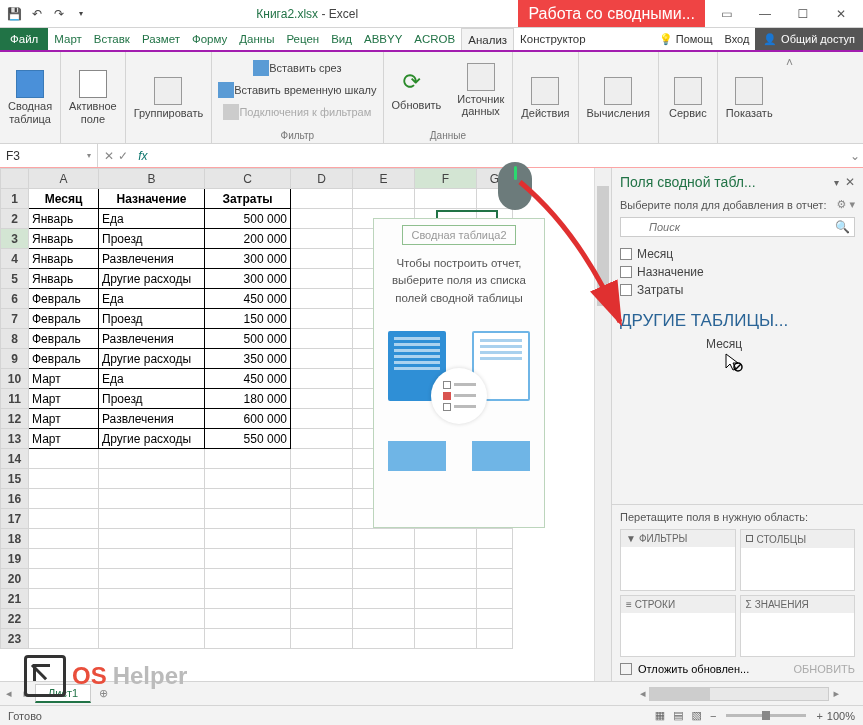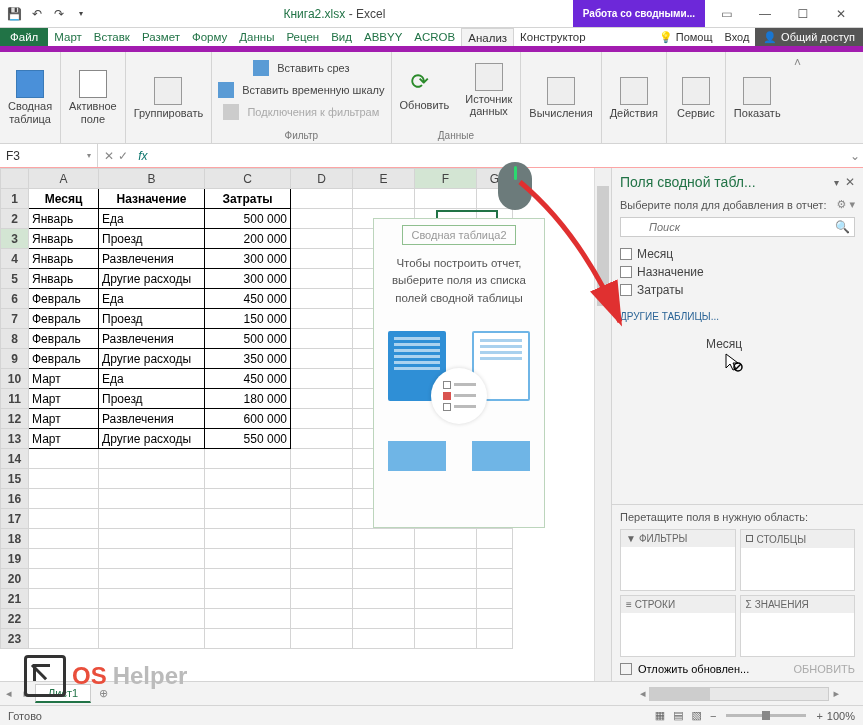--- a/index.html
+++ b/index.html
@@ -4,42 +4,42 @@
 <style>
 * { box-sizing: border-box; margin: 0; padding: 0; font-family: "Segoe UI", Tahoma, sans-serif; }
 body { width: 863px; height: 725px; background: #fff; overflow: hidden; position: relative; font-size: 12px; }
 
 
 .titlebar { height: 28px; background: #fff; display: flex; align-items: center; border-bottom: 1px solid #d4d4d4; }
 .qat { display: flex; align-items: center; gap: 4px; padding: 0 6px; }
 .qat .ico { width: 18px; height: 18px; display: flex; align-items: center; justify-content: center; color: #444; }
 .title-center { flex: 1; text-align: center; color: #444; font-size: 12px; }
 .title-center .fname { color: #217346; }
-.pivot-context { background: #6d28d9; color: #fff; padding: 4px 10px; font-size: 10px; height: 100%; display: flex; align-items: center; font-weight: bold; }
+.pivot-context { background: #ef4444; color: #fff; padding: 4px 10px; font-size: 16px; height: 100%; display: flex; align-items: center; }
 .title-right { display: flex; gap: 10px; align-items: center; padding: 0 8px; color: #555; }
 .winbtn { width: 28px; height: 20px; display: flex; align-items: center; justify-content: center; }
 
 
-.tabs { height: 24px; background: #fff; display: flex; align-items: stretch; border-bottom: 6px solid #a21caf; }
+.tabs { height: 24px; background: #fff; display: flex; align-items: stretch; border-bottom: 2px solid #a21caf; }
 .tab { padding: 0 6px; display: flex; align-items: center; color: #217346; font-size: 11.5px; cursor: pointer; }
 .tab.file { background: #217346; color: #fff; padding: 0 10px; }
 .tab.active { background: #f3f3f3; border: 1px solid #d4d4d4; border-bottom: none; }
 .tab.context { color: #333; }
 .tabs .spacer { flex: 1; }
 .tabs .help { color: #333; font-size: 11px; display: flex; align-items: center; gap: 3px; padding: 0 6px; }
 .tabs .login { background: #555; color: #fff; font-size: 11px; display: flex; align-items: center; gap: 4px; padding: 0 8px; }
 
 
 .ribbon { height: 92px; background: #f3f3f3; display: flex; border-bottom: 1px solid #d4d4d4; }
 .rgroup { border-right: 1px solid #d4d4d4; display: flex; flex-direction: column; }
 .rgroup .grow { flex: 1; display: flex; align-items: center; }
 .rgroup .glabel { text-align: center; font-size: 10px; color: #777; padding: 2px 0; }
 .rbtn-lg { display: flex; flex-direction: column; align-items: center; justify-content: center; padding: 4px 8px; font-size: 11px; color: #444; gap: 2px; min-width: 58px; }
 .rbtn-lg .ico { width: 28px; height: 28px; }
-.rbtn-sm { display: flex; align-items: center; gap: 8px; font-size: 11px; color: #444; padding: 2px 6px; }
+.rbtn-sm { display: flex; align-items: center; gap: 0; font-size: 11px; color: #444; padding: 2px 6px; }
 .rbtn-sm.disabled { color: #aaa; }
 .rbtn-sm .ico { width: 16px; height: 16px; }
 .filter-col { display: flex; flex-direction: column; justify-content: center; gap: 2px; }
 .ribbon-collapse { width: 18px; display: flex; align-items: start; justify-content: center; color: #888; padding-top: 4px; }
 
 
 .fbar { height: 24px; display: flex; align-items: center; border-bottom: 1px solid #fca5a5; }
 .namebox { width: 98px; border-right: 1px solid #d4d4d4; padding: 0 6px; font-size: 12px; color: #333; height: 100%; display: flex; align-items: center; justify-content: space-between; }
 .fx-btns { display: flex; gap: 4px; padding: 0 6px; color: #888; }
 .fx-label { font-style: italic; color: #0f766e; padding: 0 4px; }
@@ -91,21 +91,21 @@
 .pane-hdr .sp { flex: 1; }
 .pane-hdr .x { color: #666; font-size: 12px; }
 .pane-sub { font-size: 11px; color: #555; padding: 2px 8px; display: flex; align-items: center; }
 .pane-sub .gear { color: #888; margin-left: auto; }
 .pane-search { margin: 4px 8px; border: 1px solid #ccc; background: #fff; display: flex; align-items: center; padding: 2px 4px; }
 .pane-search input { border: none; flex: 1; font-size: 11px; font-style: italic; color: #999; outline: none; margin-left: 24px; }
 .pane-search .sico { color: #217346; }
 .field-list { padding: 4px 8px; }
 .field-item { display: flex; align-items: center; gap: 5px; font-size: 12px; color: #444; padding: 2px 0; }
 .field-item .cb { width: 12px; height: 12px; border: 1px solid #888; background: #fff; }
-.other-tables { font-size: 10px; color: #2a6496; padding: 8px; }
+.other-tables { font-size: 17px; color: #2a6496; padding: 8px; }
 .pane-divider { border-top: 1px solid #d4d4d4; margin-top: auto; }
 .drag-label { font-size: 11px; color: #555; padding: 6px 8px; }
 .drop-zones { display: grid; grid-template-columns: 1fr 1fr; gap: 4px; padding: 0 8px; }
 .dz { border: 1px solid #d4d4d4; background: #fff; height: 62px; }
 .dz .dz-hdr { background: #eee; font-size: 10px; color: #666; padding: 3px 5px; display: flex; align-items: center; gap: 3px; }
 .pane-footer { display: flex; align-items: center; padding: 6px 8px; gap: 6px; font-size: 11px; }
 .pane-footer .cb { width: 12px; height: 12px; border: 1px solid #888; }
 .pane-footer .upd { margin-left: auto; color: #aaa; font-size: 11px; }
 
 
@@ -247,29 +247,29 @@
         <span style="white-space:pre-line;text-align:center;line-height:1.1">Источник
 данных</span>
       </div>
     </div>
     <div class="glabel">Данные</div>
   </div>
   <div class="rgroup">
       <div class="grow">
     <div class="rbtn-lg">
       <div class="ico" style="background:#eee;border:1px solid #999"></div>
-      <span>Вычисления</span>
+      <span>Действия</span>
     </div>
   </div>
     </div>
   <div class="rgroup">
       <div class="grow">
     <div class="rbtn-lg">
       <div class="ico" style="background:#eee;border:1px solid #999"></div>
-      <span>Действия</span>
+      <span>Вычисления</span>
     </div>
   </div>
     </div>
   <div class="rgroup">
       <div class="grow">
     <div class="rbtn-lg">
       <div class="ico" style="background:#eee;border:1px solid #999"></div>
       <span>Сервис</span>
     </div>
   </div>

